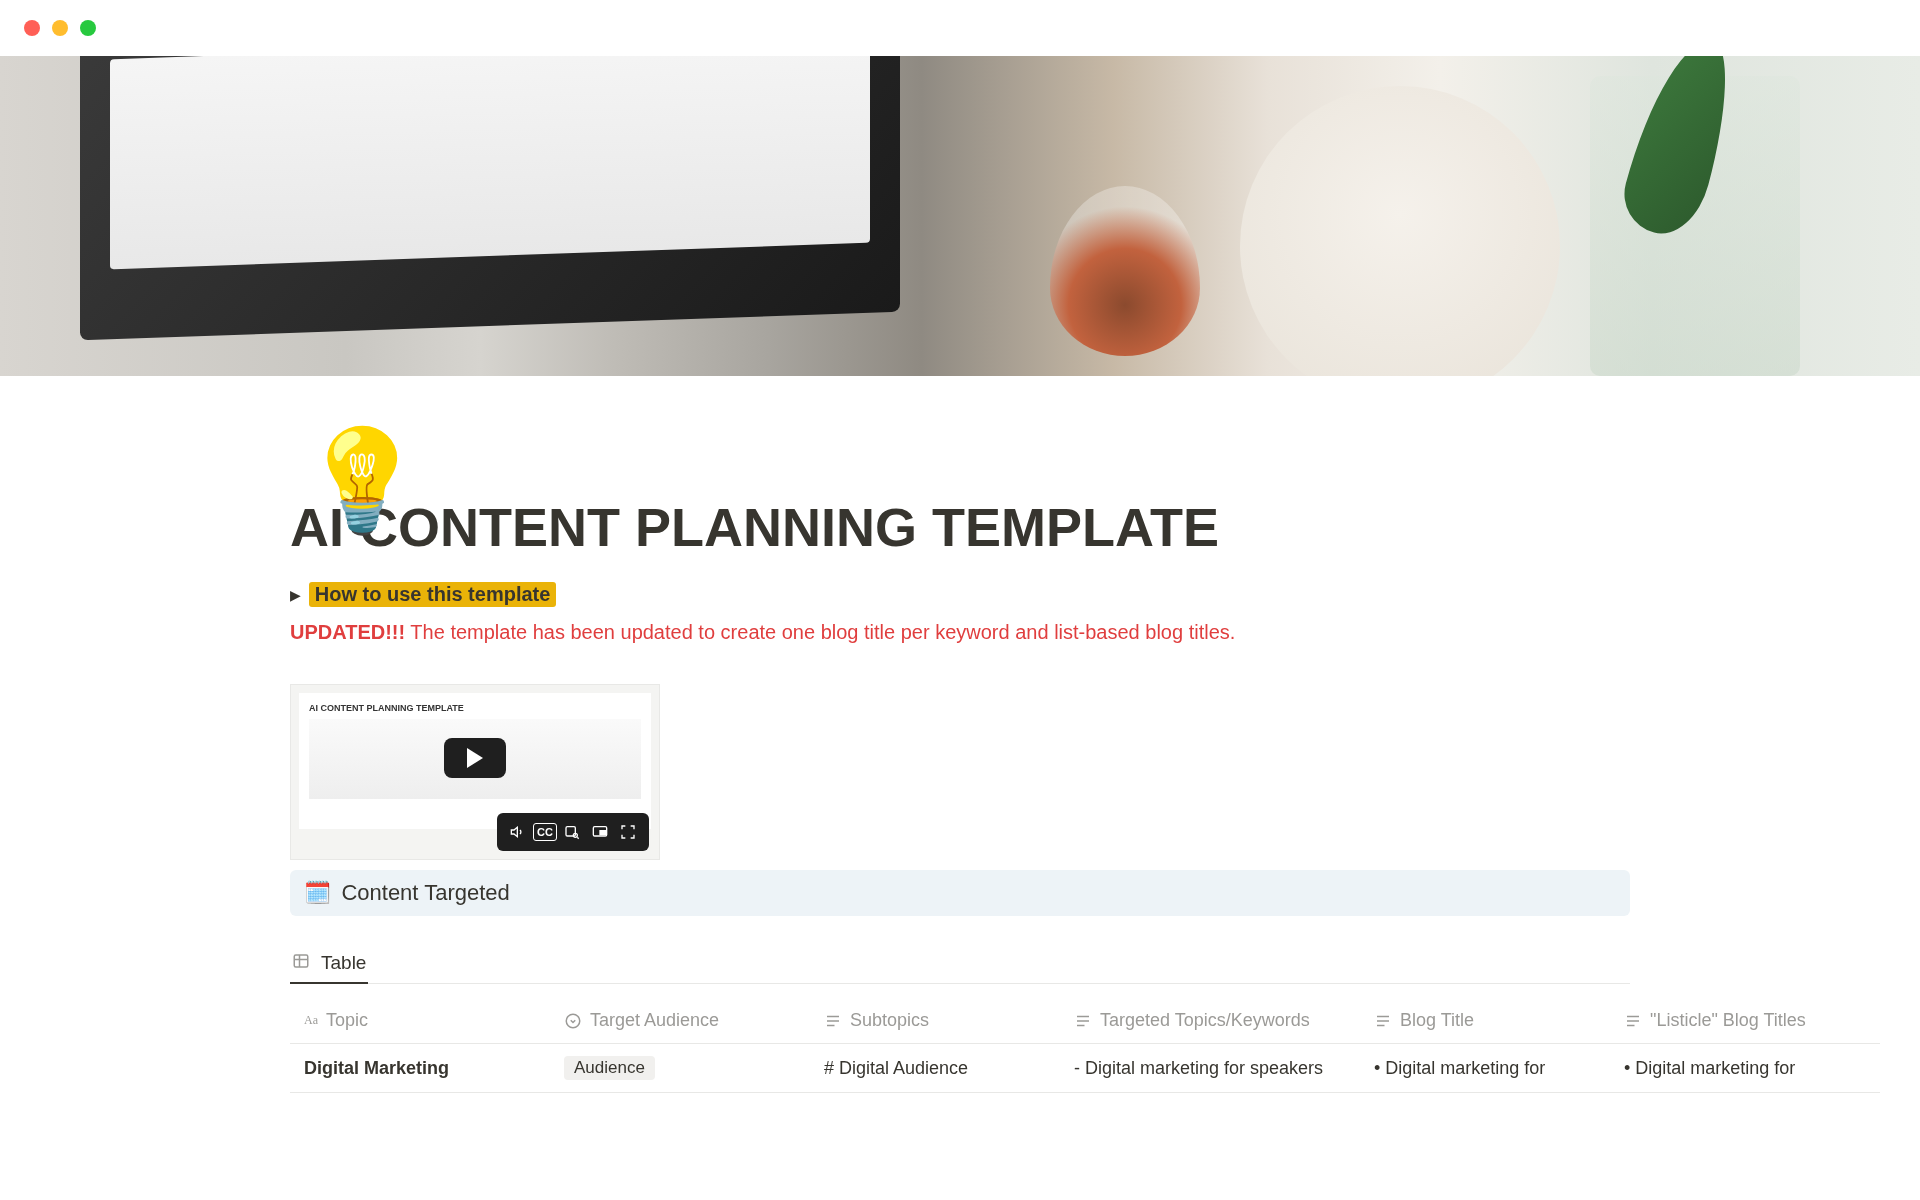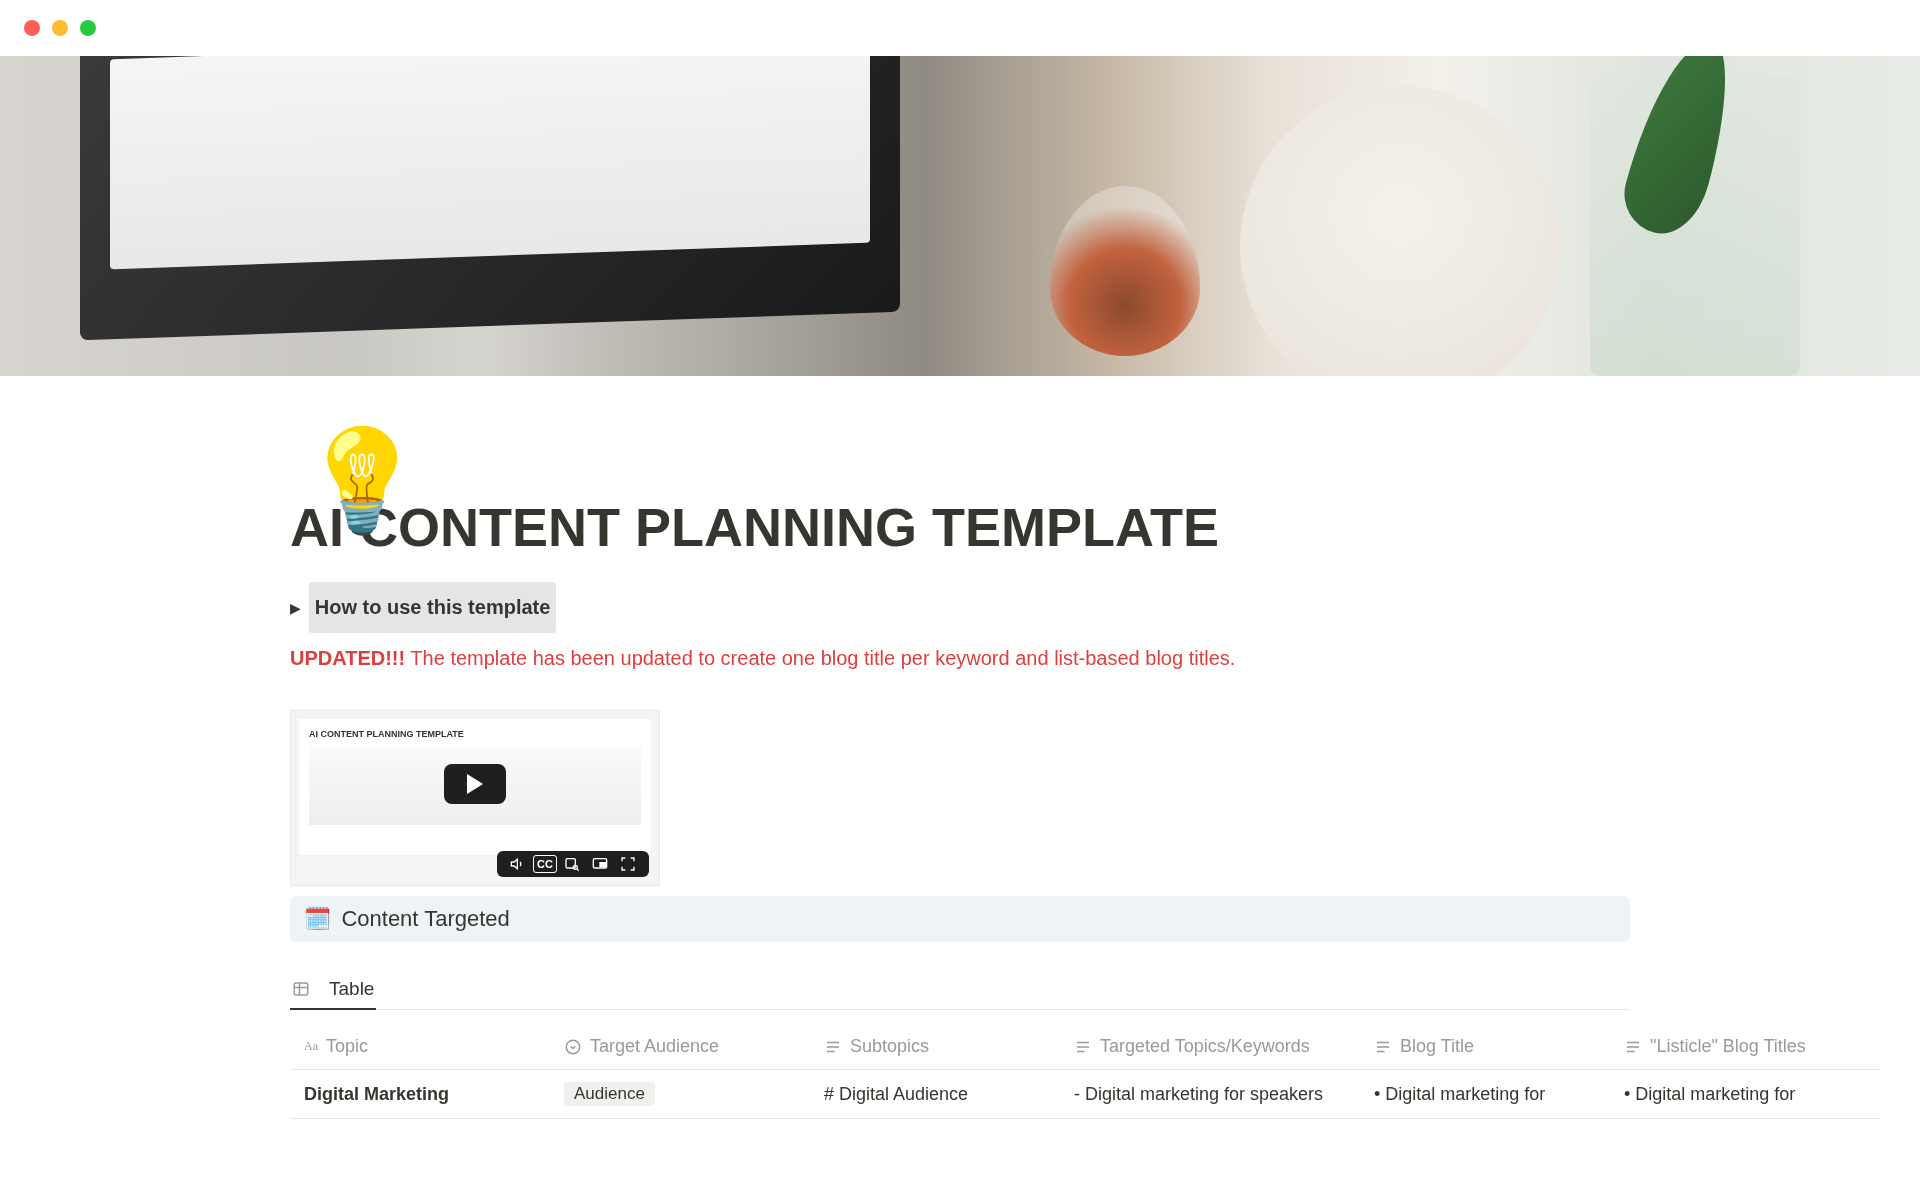--- a/index.html
+++ b/index.html
@@ -87,22 +87,22 @@
 }
 .toggle-row {
   display: flex;
   align-items: center;
   gap: 8px;
   margin-bottom: 14px;
   font-size: 20px;
 }
 .toggle-marker { font-size: 14px; color: #37352f; }
 .toggle-text {
-  background: #e5e5e5;
-  padding: 14px 6px;
+  background: #eab308;
+  padding: 1px 6px;
   border-radius: 3px;
   font-weight: 600;
 }
 .update-line {
   font-size: 20px;
   color: #e03e3e;
   margin-bottom: 40px;
 }
 .update-strong { font-weight: 700; }
 
@@ -133,21 +133,21 @@
   content:""; width:0; height:0;
   border-left: 16px solid #fff;
   border-top: 10px solid transparent;
   border-bottom: 10px solid transparent;
 }
 .video-controls {
   position:absolute; right:10px; bottom:8px;
   display:flex; gap:2px;
   background:#1f1f1f;
   border-radius:6px;
-  padding:0 8px;
+  padding:6px 8px;
 }
 .vc-icon {
   width:26px; height:26px;
   display:flex; align-items:center; justify-content:center;
   color:#fff; font-size:14px; font-weight:700;
 }
 
 .calendar-link {
   display:flex; align-items:center; gap:10px;
   background:#edf3f7;
@@ -158,21 +158,21 @@
   color:#37352f;
 }
 .calendar-emoji { font-size:22px; }
 
 .tabs {
   display:flex; align-items:center; gap:22px;
   border-bottom:1px solid #e8e8e6;
   margin-bottom:14px;
 }
 .tab {
-  display:flex; align-items:center; gap:19px;
+  display:flex; gap:11px;
   padding:8px 2px;
   font-size:19px;
   color:#37352f;
   border-bottom:2px solid #37352f;
   margin-bottom:-1px;
 }
 .tab svg { width:20px; height:20px; }
 
 .section-title {
   font-size:30px; font-weight:700;

